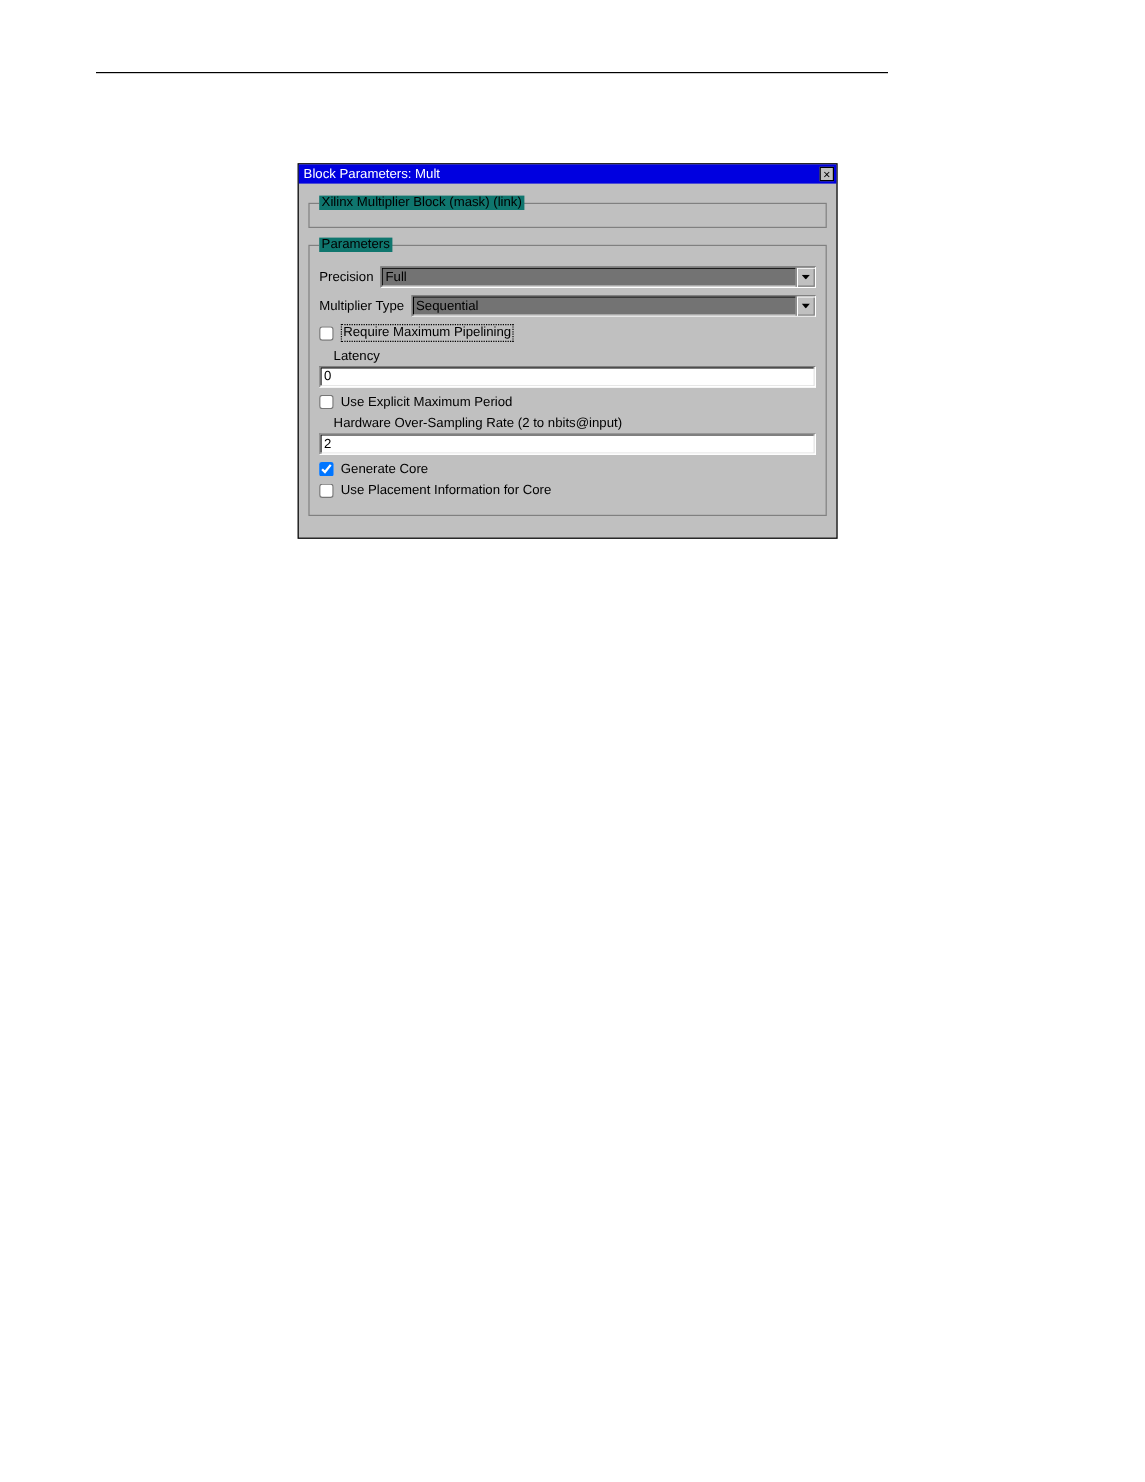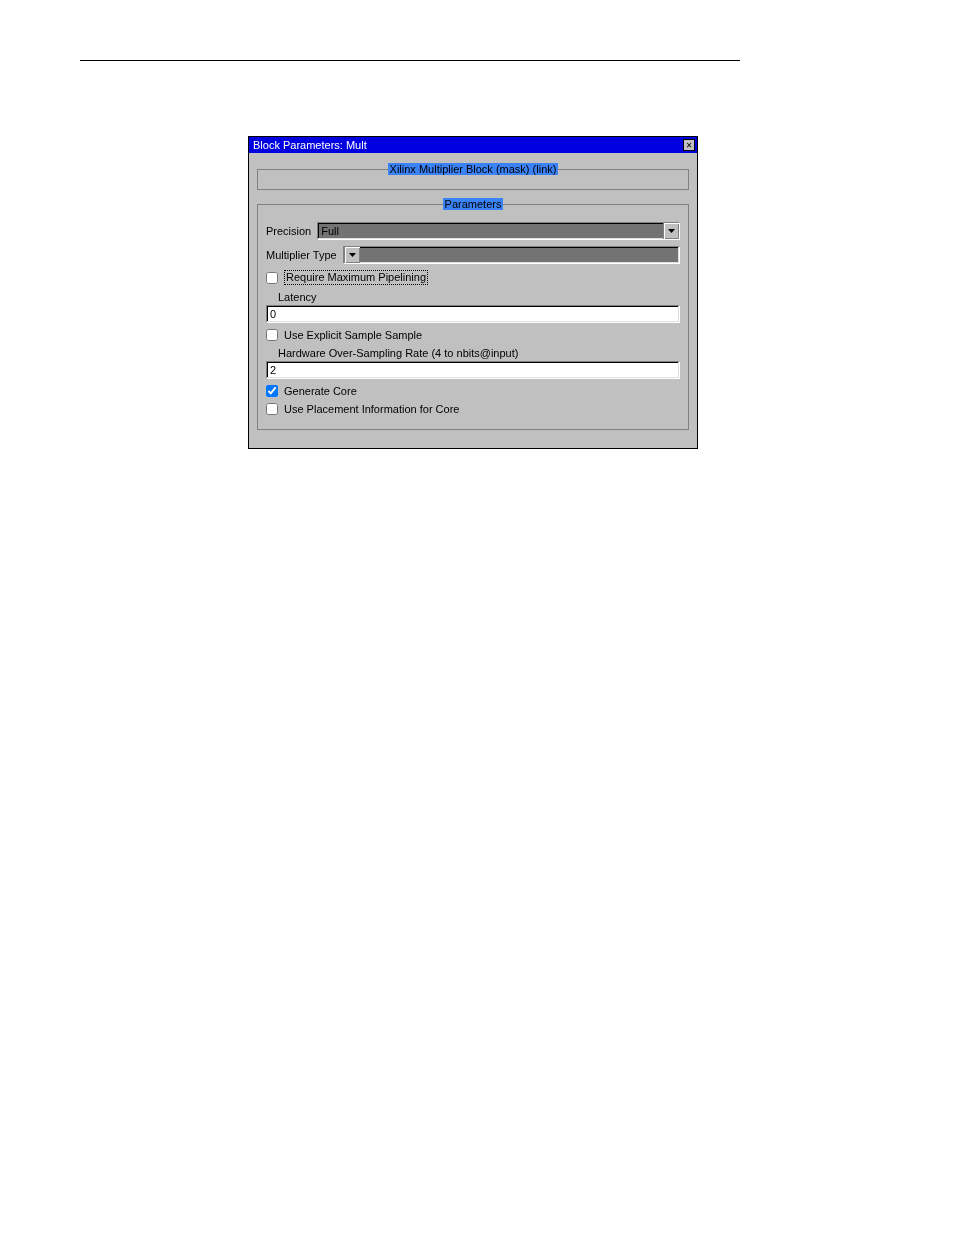--- a/index.html
+++ b/index.html
@@ -69,22 +69,21 @@
   }
   fieldset.groupbox {
     border: 1px solid #808080;
     margin: 4px 2px 8px 2px;
     padding: 6px 8px 8px 8px;
   }
   fieldset.groupbox > legend {
     padding: 0 2px;
     font-size: 11px;
     color: #000;
-    background: #3b82f6;
-    text-align: center;
+    background: #0f766e;
   }
   .desc {
     margin: 4px 0 0 0;
   }
   .row {
     display: flex;
     align-items: center;
     margin: 6px 0;
   }
   .row .lbl {
@@ -187,43 +186,44 @@
               <svg width="7" height="4" viewBox="0 0 7 4">
                   <polygon points="0,0 7,0 3.5,4" fill="#000"></polygon>
                 </svg>
             </span>
           </div>
         </div>
 
         <div class="row">
           <span class="lbl">Multiplier Type</span>
           <div class="combo" role="combobox">
+            <span class="combo-text">Sequential</span>
             <span class="combo-btn">
               <svg width="7" height="4" viewBox="0 0 7 4">
                   <polygon points="0,0 7,0 3.5,4" fill="#000"></polygon>
                 </svg>
             </span>
           </div>
         </div>
 
         <div class="chk-row">
           <input type="checkbox" class="win" style="">
           <span class="focus-frame">Require Maximum Pipelining</span>
         </div>
 
         <div class="static-label">Latency</div>
         <input type="text" class="textbox" value="0" style="">
 
         <div class="chk-row">
           <input type="checkbox" class="win" style="">
-          <span>Use Explicit Sample Sample</span>
-        </div>
-
-
-        <div class="static-label">Hardware Over-Sampling Rate (4 to nbits@input)</div>
+          <span>Use Explicit Maximum Period</span>
+        </div>
+
+
+        <div class="static-label">Hardware Over-Sampling Rate (2 to nbits@input)</div>
         <input type="text" class="textbox" value="2" style="">
 
         <div class="chk-row">
           <input type="checkbox" class="win" checked="" style="">
           <span>Generate Core</span>
         </div>
 
         <div class="chk-row">
           <input type="checkbox" class="win" style="">
           <span>Use Placement Information for Core</span>

